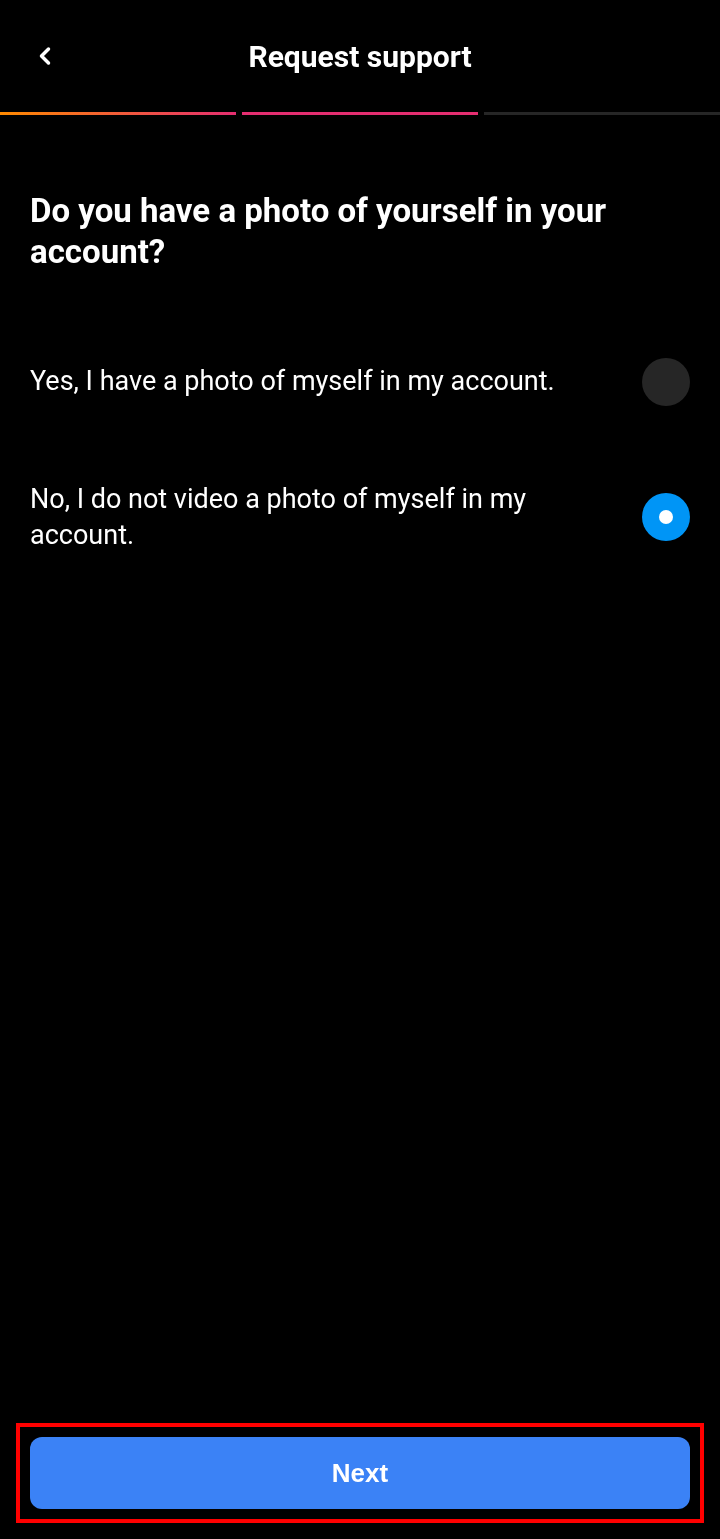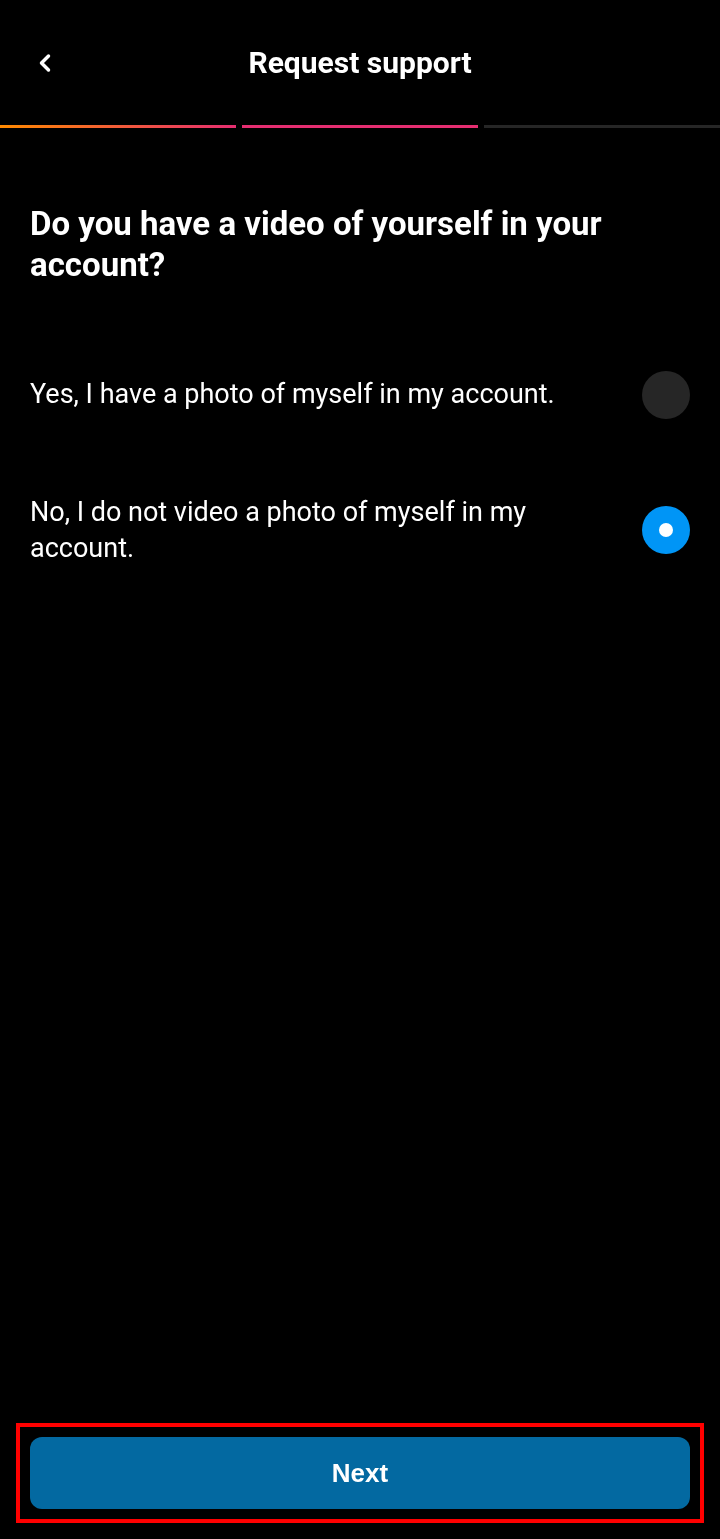--- a/index.html
+++ b/index.html
@@ -12,21 +12,21 @@
       height: 1539px;
       background-color: #000000;
       font-family: -apple-system, BlinkMacSystemFont, 'Segoe UI', Roboto, Helvetica, Arial, sans-serif;
       color: #ffffff;
       position: relative;
       overflow: hidden;
     }
     .header {
       display: flex;
       align-items: center;
-      height: 125px;
+      height: 112px;
       position: relative;
     }
     .back-button {
       position: absolute;
       left: 20px;
       width: 50px;
       height: 50px;
       display: flex;
       align-items: center;
       justify-content: center;
@@ -113,21 +113,21 @@
       position: absolute;
       bottom: 16px;
       left: 16px;
       right: 16px;
       padding: 10px;
       border: 4px solid #ff0000;
     }
     .next-button {
       width: 100%;
       height: 72px;
-      background-color: #0369a1;
+      background-color: #3b82f6;
       border: none;
       border-radius: 12px;
       color: #ffffff;
       font-size: 26px;
       font-weight: 700;
       cursor: pointer;
     }
   </style>
 </head>
 <body>
@@ -141,21 +141,21 @@
   <div class="header-title">Request support</div>
 </div>
 
 <div class="progress-bar">
   <div class="progress-segment orange"></div>
   <div class="progress-segment pink"></div>
   <div class="progress-segment grey"></div>
 </div>
 
 <div class="content">
-  <h1 class="question-title">Do you have a video of yourself in your account?</h1>
+  <h1 class="question-title">Do you have a photo of yourself in your account?</h1>
 
   <div class="option-row">
     <div class="option-label">Yes, I have a photo of myself in my account.</div>
     <div class="radio-button"></div>
   </div>
 
   <div class="option-row">
     <div class="option-label">No, I do not video a photo of myself in my account.</div>
     <div class="radio-button selected"></div>
   </div>

